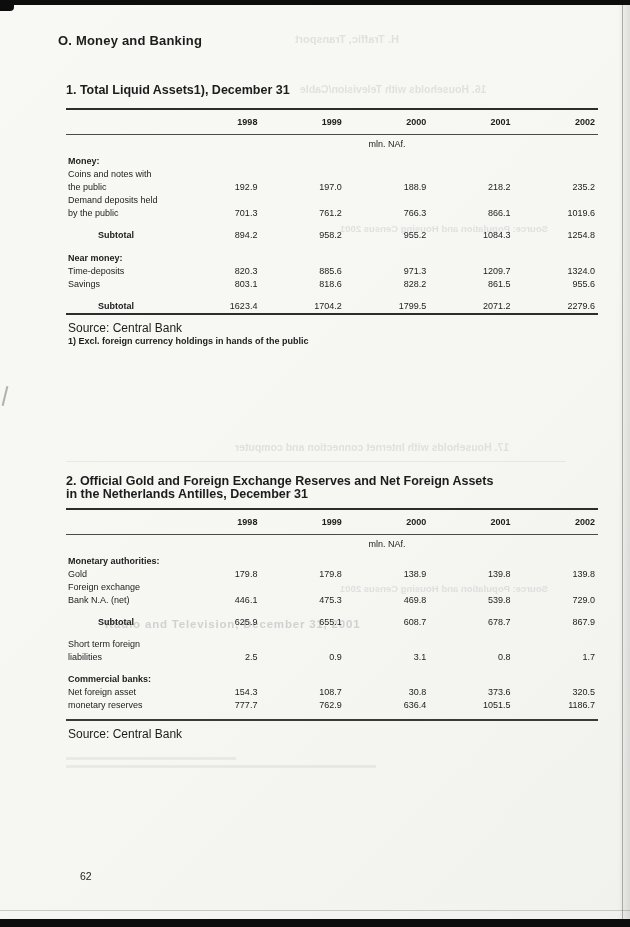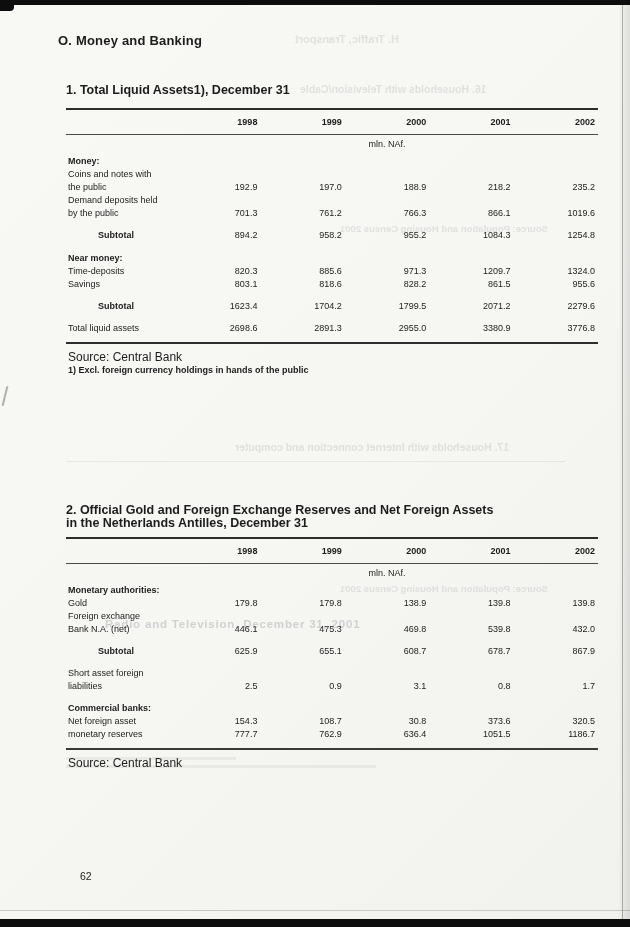--- a/index.html
+++ b/index.html
@@ -165,28 +165,20 @@
             <td class="num">955.6</td>
           </tr>
           <tr class="gap">
             <td class="lbl indent">Subtotal</td>
             <td class="num">1623.4</td>
             <td class="num">1704.2</td>
             <td class="num">1799.5</td>
             <td class="num">2071.2</td>
             <td class="num">2279.6</td>
           </tr>
-          <tr class="gap last">
-            <td class="lbl">Total liquid assets</td>
-            <td class="num">2698.6</td>
-            <td class="num">2891.3</td>
-            <td class="num">2955.0</td>
-            <td class="num">3380.9</td>
-            <td class="num">3776.8</td>
-          </tr>
         </tbody>
       </table>
       <p class="source">Source: Central Bank</p>
       <p class="footnote">1) Excl. foreign currency holdings in hands of the public</p>
     </section>
 
     <section class="t2">
       <h2 class="table-title">
         <div>2. Official Gold and Foreign Exchange Reserves and Net Foreign Assets</div>
         <div>in the Netherlands Antilles, December 31</div>
@@ -233,32 +225,32 @@
           <tr>
             <td class="lbl">Foreign exchange</td>
             <td colspan="5"></td>
           </tr>
           <tr>
             <td class="lbl">Bank N.A. (net)</td>
             <td class="num">446.1</td>
             <td class="num">475.3</td>
             <td class="num">469.8</td>
             <td class="num">539.8</td>
-            <td class="num">432.0</td>
+            <td class="num">729.0</td>
           </tr>
           <tr class="gap">
             <td class="lbl indent">Subtotal</td>
             <td class="num">625.9</td>
             <td class="num">655.1</td>
             <td class="num">608.7</td>
             <td class="num">678.7</td>
             <td class="num">867.9</td>
           </tr>
           <tr class="gap">
-            <td class="lbl">Short asset foreign</td>
+            <td class="lbl">Short term foreign</td>
             <td colspan="5"></td>
           </tr>
           <tr>
             <td class="lbl">liabilities</td>
             <td class="num">2.5</td>
             <td class="num">0.9</td>
             <td class="num">3.1</td>
             <td class="num">0.8</td>
             <td class="num">1.7</td>
           </tr>

